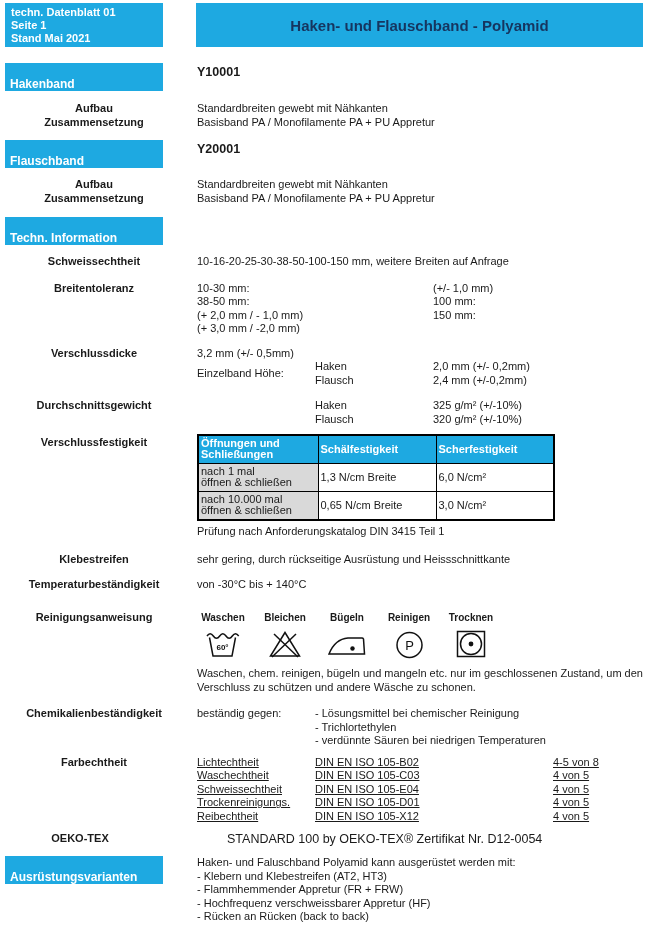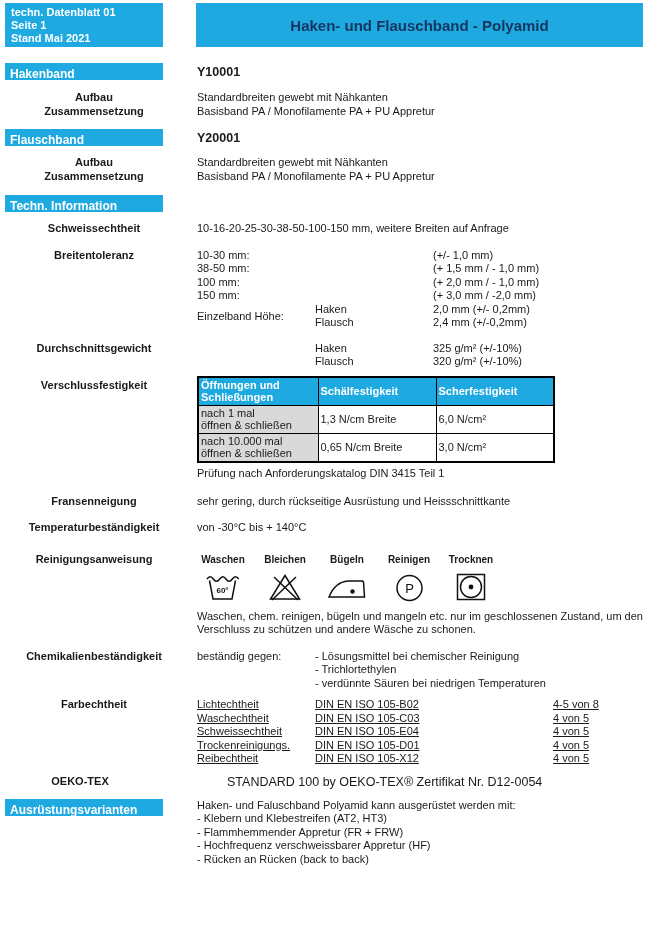--- a/index.html
+++ b/index.html
@@ -12,21 +12,21 @@
   
   .header-row { display:flex; align-items:stretch; padding:3px 3px 0 5px; }
   .info-box { width:158px; background:var(--accent); color:#fff; font-weight:bold;
               font-size:11px; line-height:12.8px; padding:3px 6px; }
   .title-bar { margin-left:33px; flex:1; background:var(--accent); color:var(--navy);
                font-weight:bold; font-size:15px; display:flex; align-items:center;
                justify-content:center; }
   
   .section-row { display:flex; align-items:flex-start; }
   .section-bar { margin-left:5px; width:158px; background:var(--accent); color:#fff;
-                 font-weight:bold; font-size:12px; padding:4px 5px; height:17px; }
+                 font-weight:bold; font-size:12px; padding:14px 5px; height:17px; }
   .section-code { margin-left:34px; font-weight:bold; font-size:12.5px; padding-top:2px; }
   
   .row { display:grid; grid-template-columns:188px 1fr; column-gap:9px; line-height:13.5px; }
   .lbl { text-align:center; font-weight:bold; }
   .val {}
   .tol-grid  { display:grid; grid-template-columns:236px 1fr; line-height:13.5px; }
   .hv-grid   { display:grid; grid-template-columns:118px 118px 1fr; line-height:13.5px; }
   .fc-grid   { display:grid; grid-template-columns:118px 238px 1fr; line-height:13.5px;text-decoration:underline; }
   .chem-grid { display:grid; grid-template-columns:118px 1fr; line-height:13.5px; }
   .span-rows { grid-row:1 / 3; align-self:center; }
@@ -100,28 +100,31 @@
     <div class="lbl">Schweissechtheit</div>
     <div class="val">10-16-20-25-30-38-50-100-150 mm, weitere Breiten auf Anfrage</div>
   </div>
 
   <div class="row" style="margin-top:13px;">
     <div class="lbl">Breitentoleranz</div>
     <div class="tol-grid">
       <div>10-30 mm:</div>
       <div>(+/- 1,0 mm)</div>
       <div>38-50 mm:</div>
-      <div>(+ 1,5 mm / - 1,0 mm)</div>
       <div>100 mm:</div>
       <div>(+ 2,0 mm / - 1,0 mm)</div>
       <div>150 mm:</div>
       <div>(+ 3,0 mm / -2,0 mm)</div>
     </div>
   </div>
 
+  <div class="row" style="margin-top:11px;">
+    <div class="lbl">Verschlussdicke</div>
+    <div class="val">3,2 mm (+/- 0,5mm)</div>
+  </div>
   <div class="row">
     <div class="lbl"></div>
     <div class="hv-grid">
       <div class="span-rows">Einzelband Höhe:</div>
       <div>Haken</div>
       <div>2,0 mm (+/- 0,2mm)</div>
       <div>Flausch</div>
       <div>2,4 mm (+/-0,2mm)</div>
     </div>
   </div>
@@ -166,21 +169,21 @@
         <td class="c0 pre">nach 10.000 mal
 öffnen &amp; schließen</td>
         <td>0,65 N/cm Breite</td>
         <td>3,0 N/cm²</td>
       </tr>
     </tbody>
   </table>
   <div class="table-note">Prüfung nach Anforderungskatalog DIN 3415 Teil 1</div>
 
   <div class="row" style="margin-top:16px;">
-    <div class="lbl">Fransenneigung</div>
+    <div class="lbl">Klebestreifen</div>
     <div class="val">sehr gering, durch rückseitige Ausrüstung und Heissschnittkante</div>
   </div>
 
   <div class="row" style="margin-top:12px;">
     <div class="lbl">Temperaturbeständigkeit</div>
     <div class="val">von -30°C bis + 140°C</div>
   </div>
 
   <div class="row" style="margin-top:19px;">
     <div class="lbl">Reinigungsanweisung</div>

